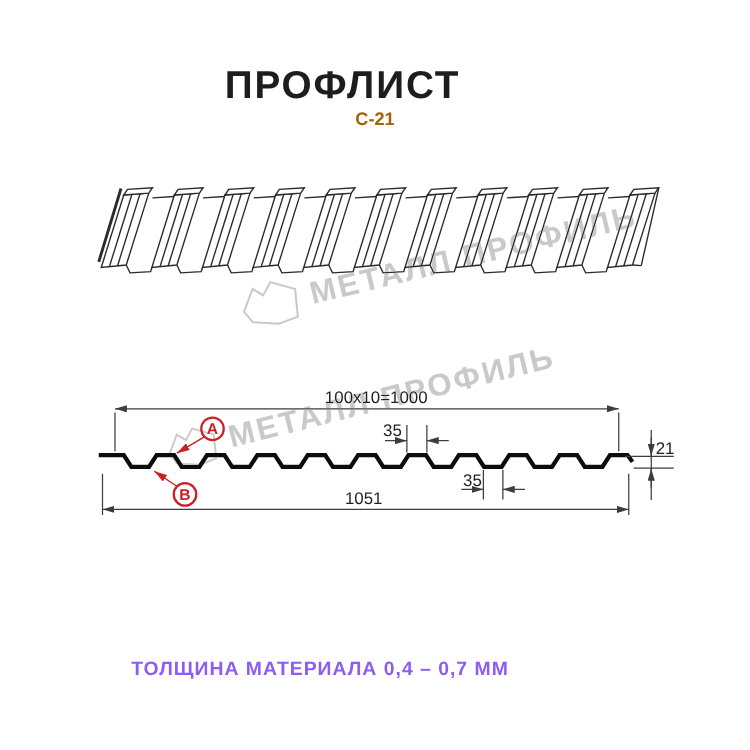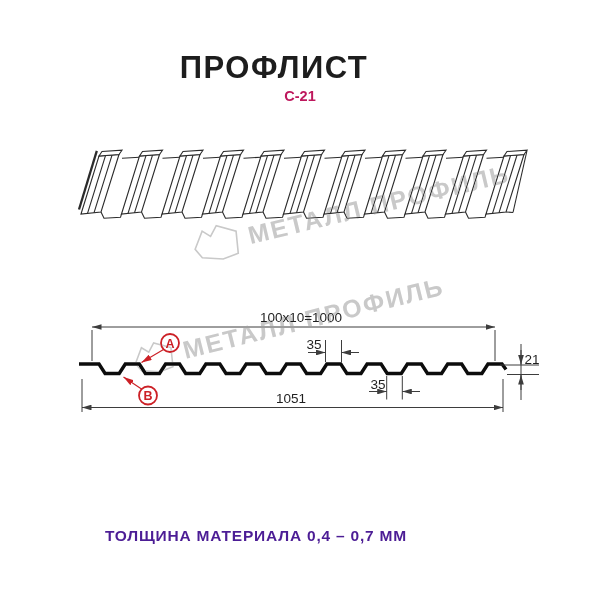--- a/index.html
+++ b/index.html
@@ -1,23 +1,23 @@
 <!DOCTYPE html>
 <html><head>
 <meta charset="utf-8">
 <style>
   html,body{margin:0;padding:0;}
   body{width:600px;height:600px;background:#ffffff;position:relative;overflow:hidden;
        font-family:"Liberation Sans",sans-serif;}
   .title{position:absolute;top:50px;left:0;width:548px;text-align:center;
          font-size:31px;font-weight:700;letter-spacing:1.5px;color:#1d1d1d;}
   .subtitle{position:absolute;top:88px;left:0;width:600px;text-align:center;
-         font-size:14.5px;font-weight:700;color:#be185d;}
+         font-size:14.5px;font-weight:700;color:#a16207;}
   .footer{position:absolute;top:527px;left:0;width:512px;text-align:center;
-         font-size:15.5px;font-weight:700;letter-spacing:0.8px;color:#4c1d95;}
+         font-size:15.5px;font-weight:700;letter-spacing:0.8px;color:#8b5cf6;}
   .watermark{position:absolute;display:flex;align-items:center;gap:8px;
          transform-origin:left center;mix-blend-mode:darken;pointer-events:none;}
   .watermark .wm-text{font-size:25px;font-weight:700;letter-spacing:2px;
          color:#c9c9c9;white-space:nowrap;}
   .wm-upper{left:192px;top:230px;transform:rotate(-13.5deg);}
   .wm-lower{left:132px;top:347px;transform:rotate(-14deg);}
   svg.drawing{position:absolute;left:0;top:0;}
   text{font-family:"Liberation Sans",sans-serif;}
 </style>
 </head>

